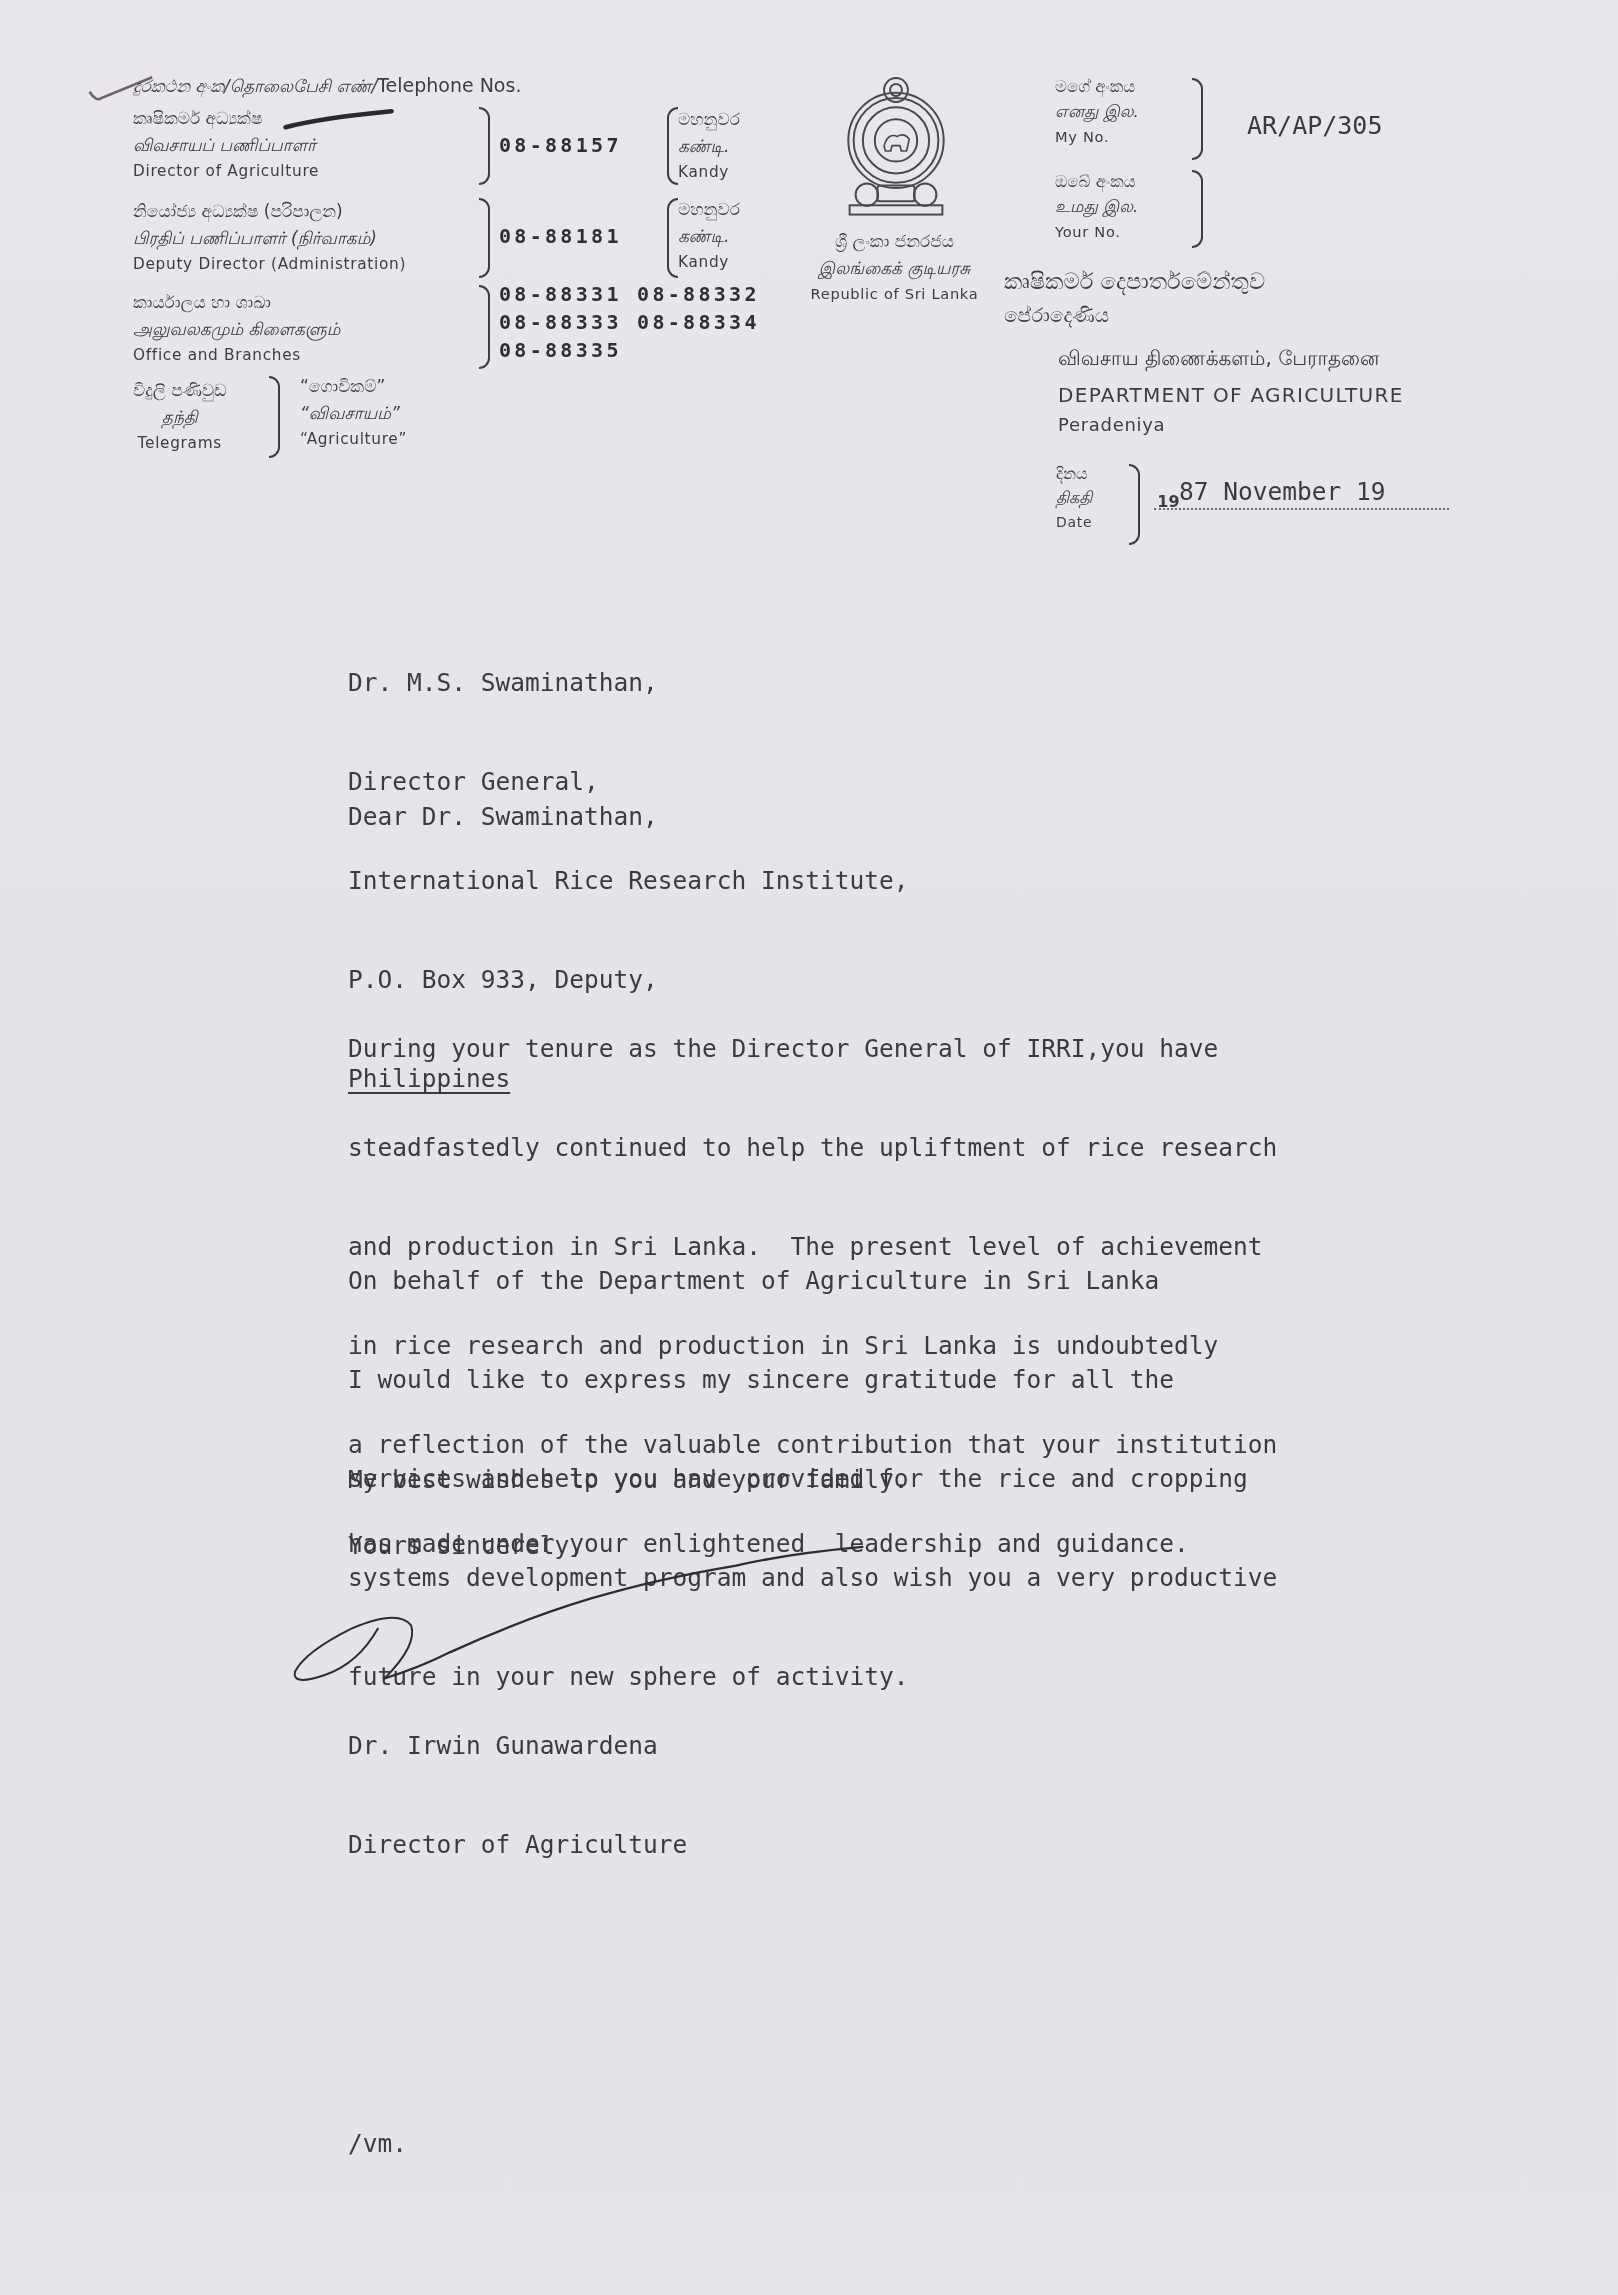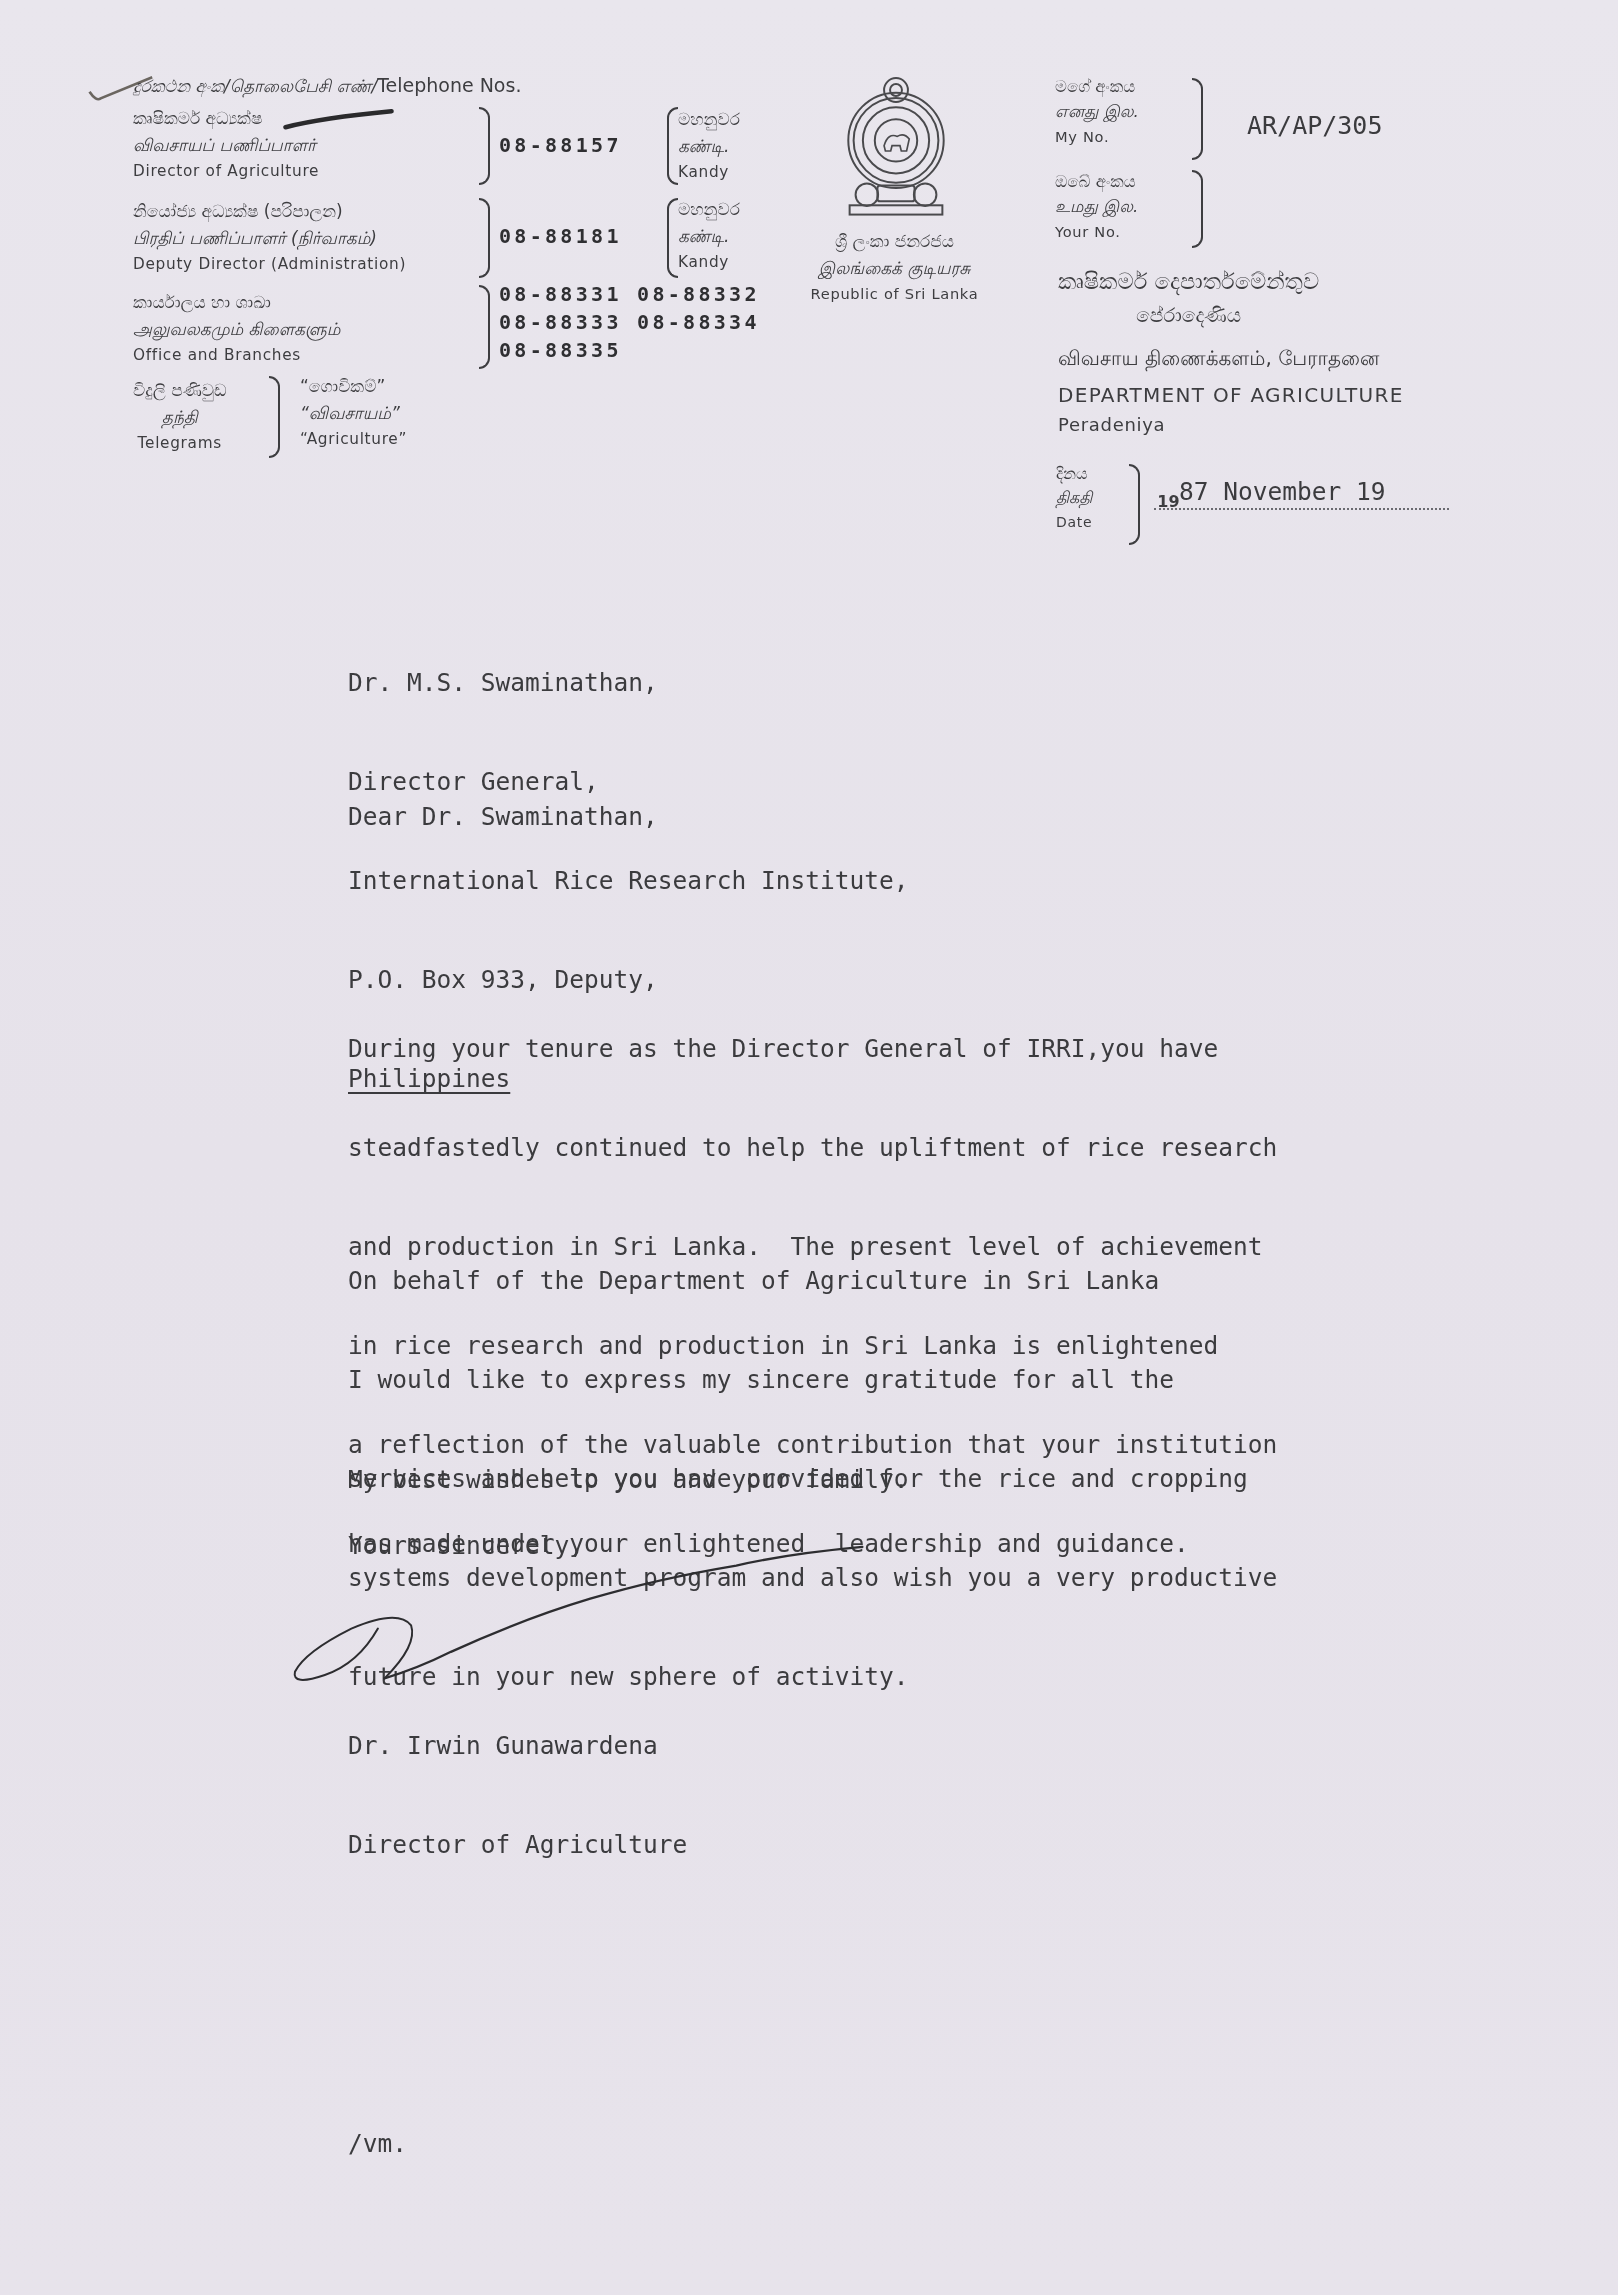--- a/index.html
+++ b/index.html
@@ -120,21 +120,21 @@
   <div class="brace" style="left:1192px;top:78px;width:9.3px;height:78px;"></div>
   <div class="tw" style="left:1247px;top:109px;font-size:25px;">AR/AP/305</div>
 
   <div class="lh" style="left:1055px;top:169px;font-size:16.6px;line-height:25px;">
     <div>ඔබේ අංකය</div>
     <div class="lh-it">உமது இல.</div>
     <div class="en" style="font-size:14.6px">Your No.</div>
   </div>
   <div class="brace" style="left:1192px;top:170px;width:9.3px;height:74px;"></div>
 
-  <div class="lh" style="left:1058px;top:264px;font-size:22.6px;line-height:34px;text-align:center;">
+  <div class="lh" style="left:1004px;top:264px;font-size:22.6px;line-height:34px;">
     <div>කෘෂිකර්ම දෙපාර්තමේන්තුව</div>
     <div style="font-size:20px">පේරාදෙණිය</div>
   </div>
   <div class="lh" style="left:1058px;top:342px;font-size:20px;line-height:32px;">விவசாய திணைக்களம், பேராதனை</div>
   <div class="lh" style="left:1058px;top:379px;font-size:20px;letter-spacing:1.3px;line-height:32px;">DEPARTMENT OF AGRICULTURE</div>
   <div class="lh" style="left:1058px;top:410px;font-size:18px;letter-spacing:0.7px;line-height:29px;">Peradeniya</div>
 
   <div class="lh" style="left:1056px;top:462px;font-size:16px;line-height:24px;">
     <div>දිනය</div>
     <div class="lh-it">திகதி</div>
@@ -154,21 +154,21 @@
     <div><span class="underline">Philippines</span></div>
   </div>
 
   <div class="para" style="top:800px;">Dear Dr. Swaminathan,</div>
 
 
   <div class="para" style="top:966px;">
     <div>During your tenure as the Director General of IRRI,you have</div>
     <div>steadfastedly continued to help the upliftment of rice research</div>
     <div>and production in Sri Lanka.  The present level of achievement</div>
-    <div>in rice research and production in Sri Lanka is enlightened</div>
+    <div>in rice research and production in Sri Lanka is undoubtedly</div>
     <div>a reflection of the valuable contribution that your institution</div>
     <div>has made under your enlightened  leadership and guidance.</div>
   </div>
 
   <div class="para" style="top:1198px;">
     <div>On behalf of the Department of Agriculture in Sri Lanka</div>
     <div>I would like to express my sincere gratitude for all the</div>
     <div>services and help you have provided for the rice and cropping</div>
     <div>systems development program and also wish you a very productive</div>
     <div>future in your new sphere of activity.</div>

